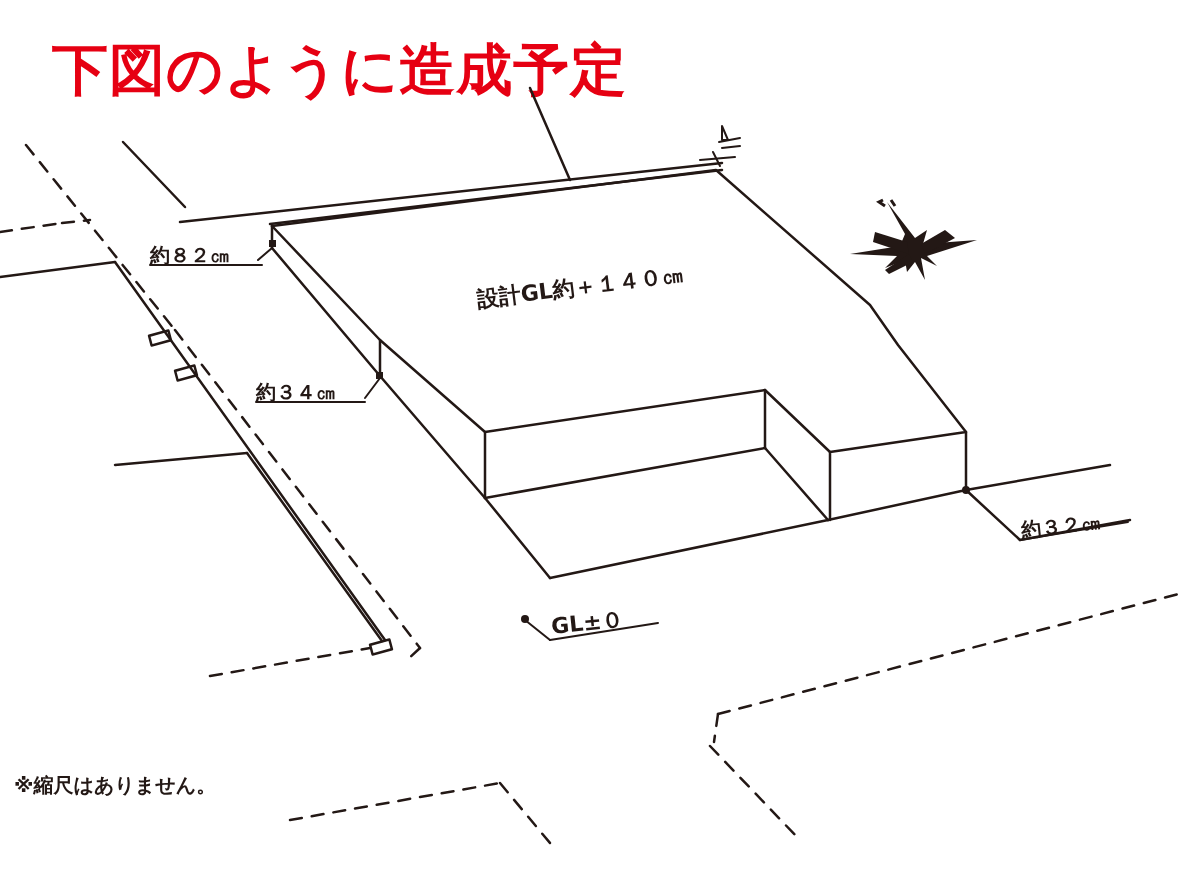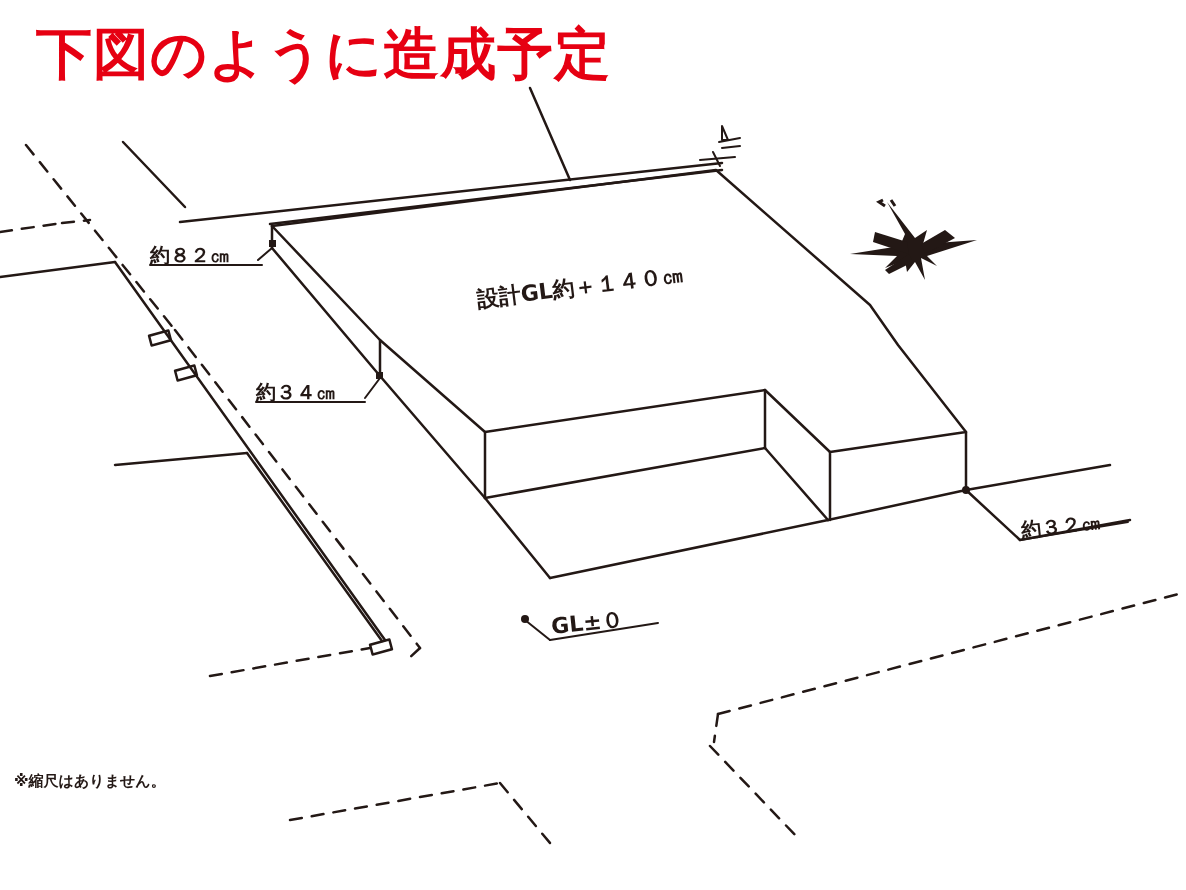--- a/index.html
+++ b/index.html
@@ -11,21 +11,21 @@
       position: relative;
       width: 1186px;
       height: 890px;
       overflow: hidden;
       background: #ffffff;
     }
     .title {
       position: absolute;
       left: 36px;
       top: 22px;
-      margin: 0;
+      margin: 16px;
       font-family: "DejaVu Sans", sans-serif;
       font-weight: bold;
       font-size: 56px;
       line-height: 64px;
       letter-spacing: 1px;
       color: #e60012;
       white-space: nowrap;
     }
     svg.drawing {
       position: absolute;
@@ -36,21 +36,21 @@
       font-family: "DejaVu Sans", sans-serif;
       font-weight: bold;
       fill: #231815;
     }
     .note {
       position: absolute;
       left: 14px;
       top: 772px;
       font-family: "DejaVu Sans", sans-serif;
       font-weight: bold;
-      font-size: 15px;
+      font-size: 20px;
       color: #231815;
       white-space: nowrap;
     }
   </style>
 </head>
 <body>
 
 <div class="canvas">
 
   <h1 class="title">下図のように造成予定</h1>

